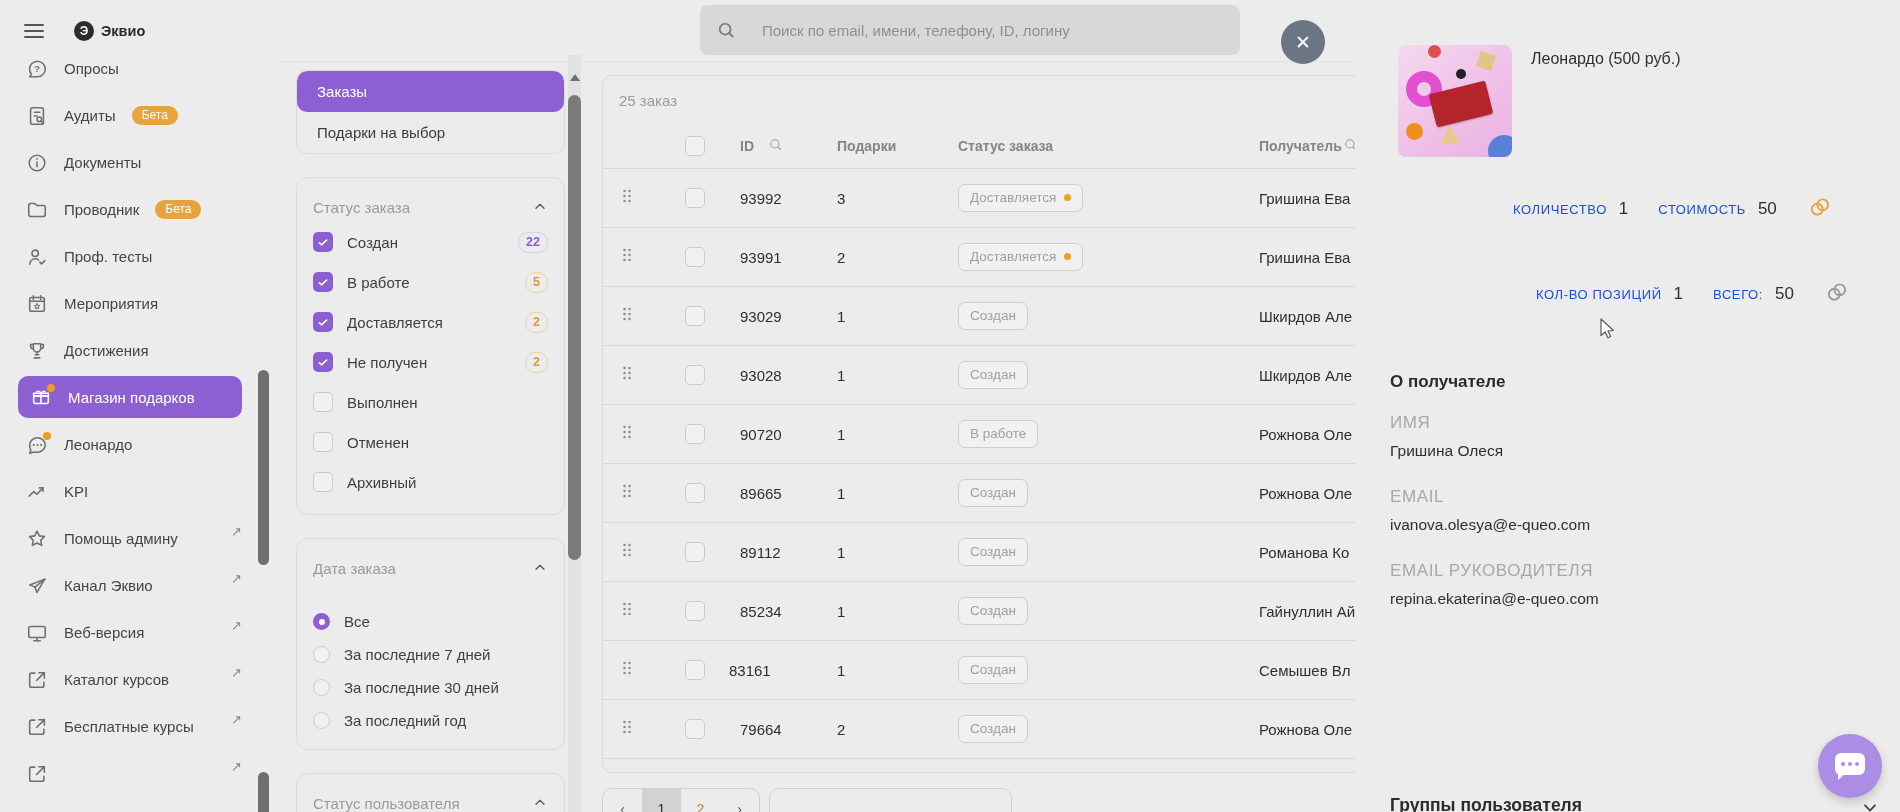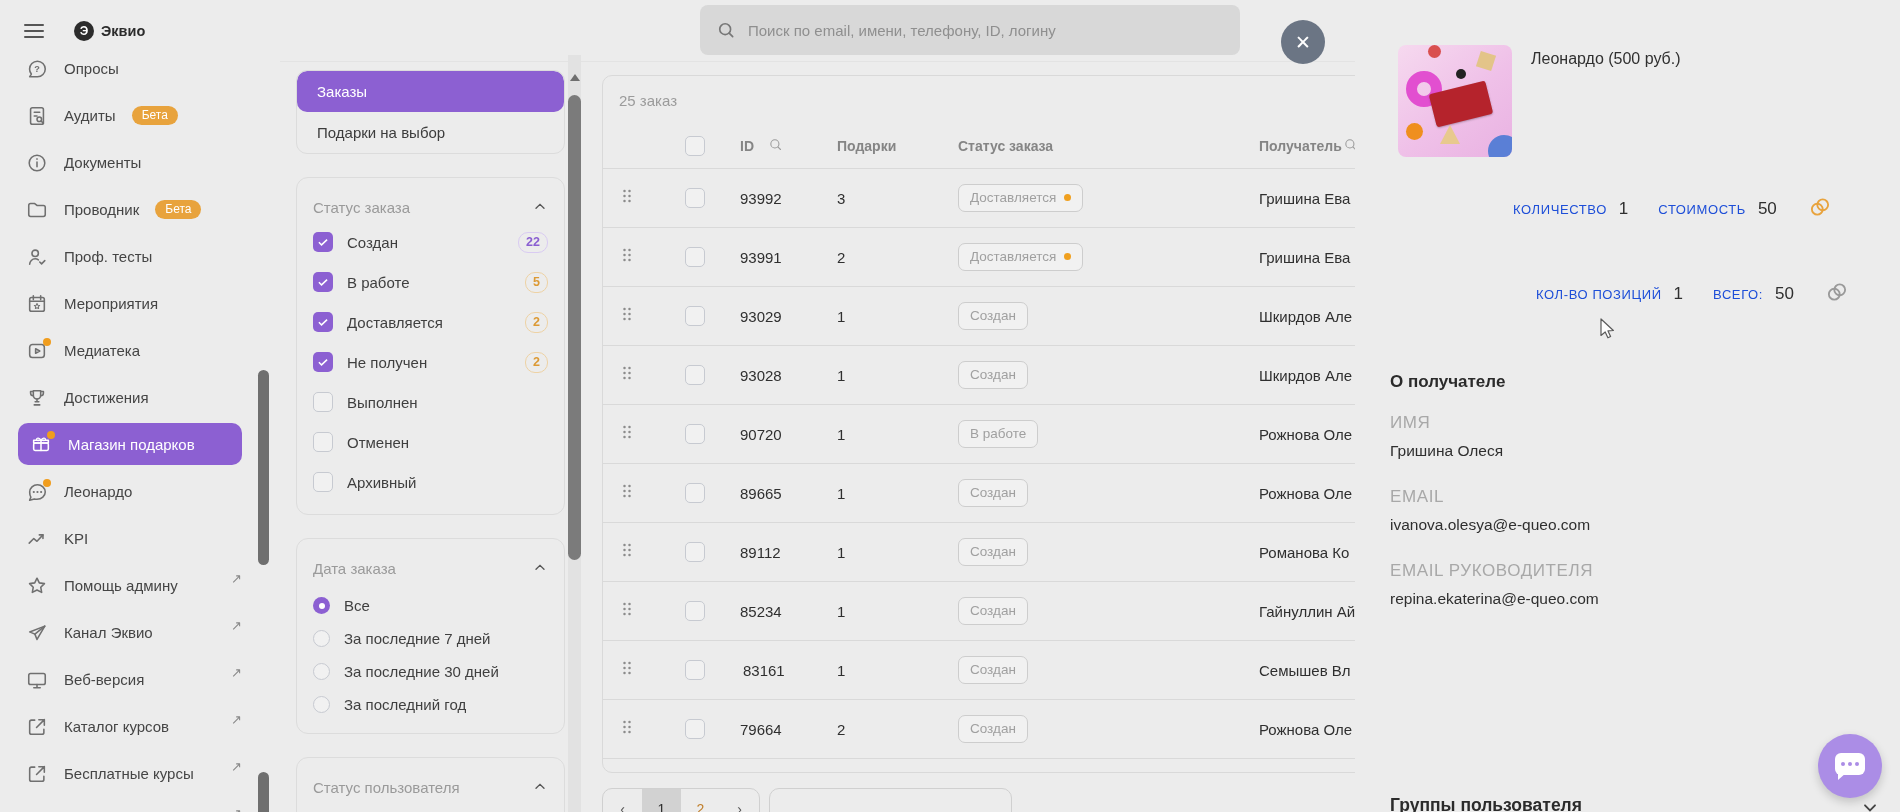--- a/index.html
+++ b/index.html
@@ -1,21 +1,21 @@
 <!DOCTYPE html>
 <html><head>
 <meta charset="utf-8">
 <style>
   html,body{margin:0;padding:0;background:#dcdcdc;}
   .screen{position:relative;width:1900px;height:812px;background:#ececec;overflow:hidden;
     font-family:"Liberation Sans",sans-serif;color:#3b3b3b;}
   
   .topbar{position:absolute;left:280px;top:0;width:1075px;height:61px;border-bottom:1px solid #e3e3e3;}
   .searchbox{position:absolute;left:420px;top:5px;width:540px;height:50px;background:#d8d8d8;
-    border-radius:8px;display:flex;align-items:center;padding:0 16px;box-sizing:border-box;gap:10px;}
+    border-radius:8px;display:flex;align-items:center;padding:0 16px;box-sizing:border-box;gap:24px;}
   .searchbox svg{flex:0 0 auto;}
   .searchbox input{flex:1;border:none;outline:none;background:transparent;font:15px "Liberation Sans",sans-serif;color:#555;}
   .searchbox input::placeholder{color:#8f8f8f;}
   .closebtn{position:absolute;left:1281px;top:20px;width:44px;height:44px;border-radius:50%;
     background:#6b7584;color:#fff;display:flex;align-items:center;justify-content:center;
     font-size:19px;cursor:pointer;z-index:30;}
   
   .sidebar{position:absolute;left:0;top:0;width:258px;height:812px;}
   .sb-top{display:flex;align-items:center;padding:15px 0 0 24px;gap:30px;height:32px;}
   .burger div{width:20px;height:2px;background:#555;margin:4px 0;border-radius:1px;}
@@ -181,27 +181,20 @@
         <div class="nav-item">
           <span class="nav-icon"><svg width="22" height="22" viewBox="0 0 24 24" fill="none" stroke="currentColor" stroke-width="1.7" stroke-linecap="round" stroke-linejoin="round">
               <rect x="4" y="5" width="16" height="15" rx="2"></rect>
               <path d="M8 3v4M16 3v4M4 9h16"></path>
               <path d="M12 11.5l.9 1.8 2 .3-1.45 1.4.35 2-1.8-.95-1.8.95.35-2-1.45-1.4 2-.3z" stroke-width="1.1"></path>
             </svg></span>
           <span class="nav-label">Мероприятия</span>
         </div>
         <div class="nav-item">
           <span class="nav-icon"><svg width="22" height="22" viewBox="0 0 24 24" fill="none" stroke="currentColor" stroke-width="1.7" stroke-linecap="round" stroke-linejoin="round">
-              <rect x="4" y="5" width="16" height="14" rx="3"></rect>
-              <path d="M10.5 9.5l4.5 2.5-4.5 2.5z"></path>
-            </svg><span class="nav-dot"></span></span>
-          <span class="nav-label">Медиатека</span>
-        </div>
-        <div class="nav-item">
-          <span class="nav-icon"><svg width="22" height="22" viewBox="0 0 24 24" fill="none" stroke="currentColor" stroke-width="1.7" stroke-linecap="round" stroke-linejoin="round">
               <path d="M8 4h8v5a4 4 0 0 1-8 0z"></path>
               <path d="M8 5H5v1.5A3 3 0 0 0 8 9.5M16 5h3v1.5a3 3 0 0 1-3 3"></path>
               <path d="M12 13v3M9 19.5h6M10 16h4"></path>
             </svg></span>
           <span class="nav-label">Достижения</span>
         </div>
         <div class="nav-item active">
           <span class="nav-icon"><svg width="22" height="22" viewBox="0 0 24 24" fill="none" stroke="currentColor" stroke-width="1.7" stroke-linecap="round" stroke-linejoin="round">
               <rect x="4" y="11" width="16" height="8" rx="1.5"></rect>
               <path d="M12 8v11M4 8h16v3H4z"></path>
@@ -338,21 +331,21 @@
           </div>
         </div>
     </div>
     <div class="card">
       <div class="card-h">
         <span>Дата заказа</span>
         <svg width="16" height="16" viewBox="0 0 24 24" fill="none" stroke="currentColor" stroke-width="2" stroke-linecap="round">
             <path d="M6 14l6-6 6 6"></path>
           </svg>
       </div>
-      <div id="dateopts" style="margin-top:6px;">
+      <div id="dateopts" style="margin-top:22px;">
           <div class="opt r">
             <span class="radio on"></span>
             <span>Все</span>
           </div>
           <div class="opt r">
             <span class="radio"></span>
             <span>За последние 7 дней</span>
           </div>
           <div class="opt r">
             <span class="radio"></span>
@@ -557,21 +550,21 @@
                 <g fill="currentColor" stroke="none">
                   <circle cx="9" cy="6" r="1.5"></circle>
                   <circle cx="15" cy="6" r="1.5"></circle>
                   <circle cx="9" cy="12" r="1.5"></circle>
                   <circle cx="15" cy="12" r="1.5"></circle>
                   <circle cx="9" cy="18" r="1.5"></circle>
                   <circle cx="15" cy="18" r="1.5"></circle>
                 </g>
               </svg></span>
             <span class="cell cbx" style="left: 82px;"></span>
-            <span class="cell idv" style="left: 140px;">83161</span>
+            <span class="cell idv" style="left: 126px;">83161</span>
             <span class="cell gv" style="left: 234px;">1</span>
             <span class="cell chip" style="left: 355px;">
               <span>Создан</span>
             </span>
             <span class="cell rname" style="left: 656px;">Семышев Вл</span>
           </div>
           <div class="trow">
             <span class="cell handle" style="left: 14px;"><svg width="20" height="20" viewBox="0 0 24 24" fill="none" stroke="currentColor" stroke-width="1.7" stroke-linecap="round" stroke-linejoin="round">
                 <g fill="currentColor" stroke="none">
                   <circle cx="9" cy="6" r="1.5"></circle>

